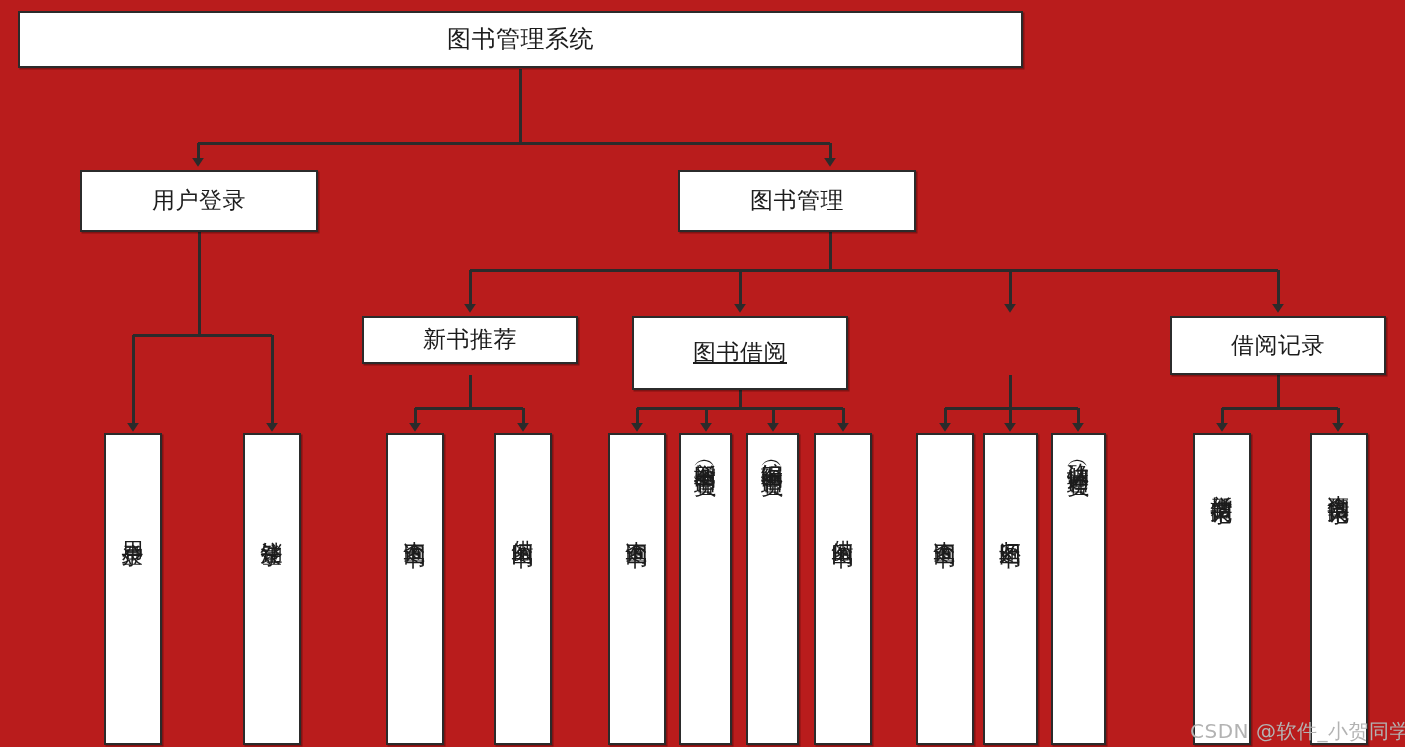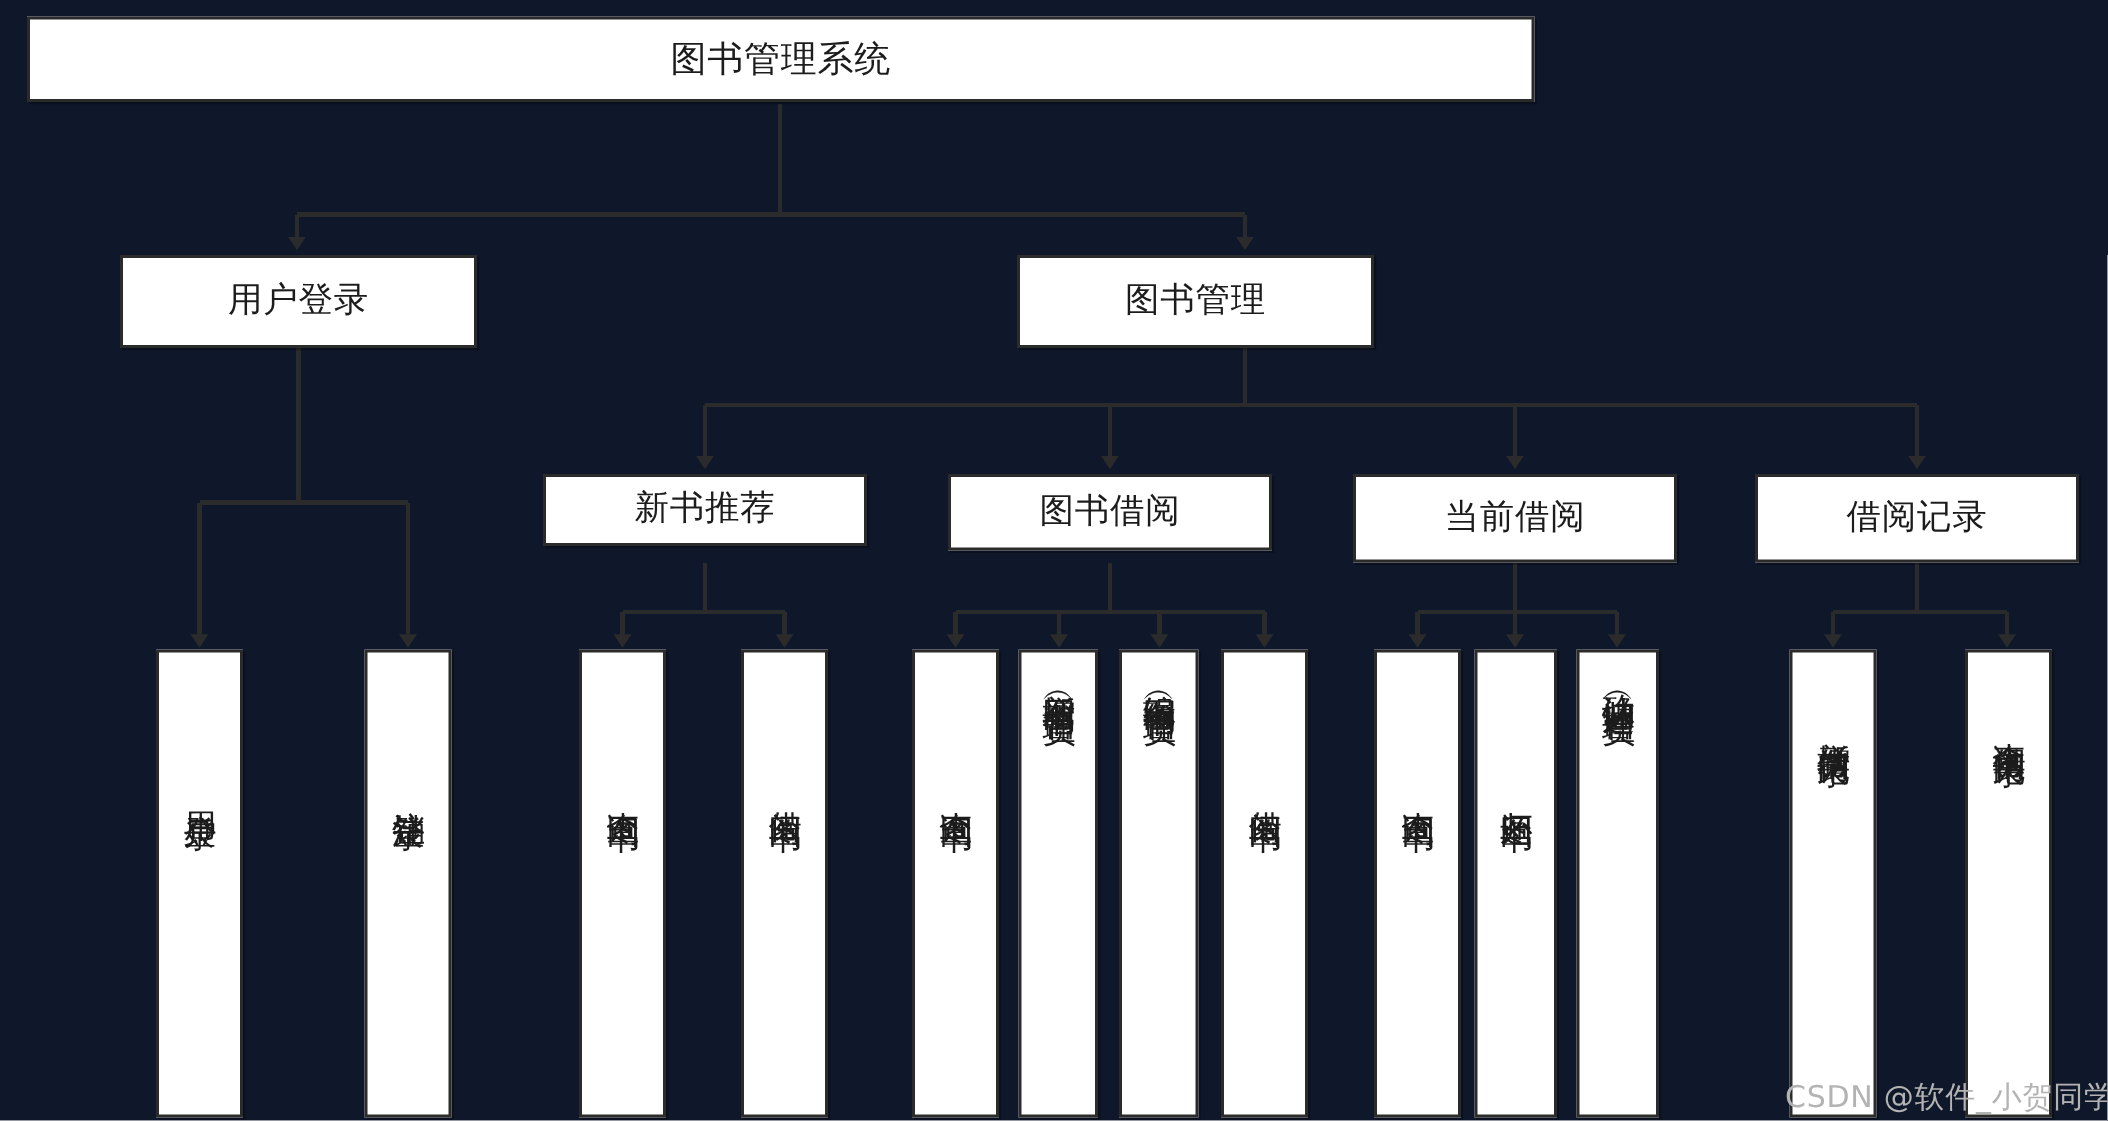--- a/index.html
+++ b/index.html
@@ -8,21 +8,21 @@
     padding: 0;
     background: #ffffff;
   }
   body {
     font-family: "DejaVu Sans", "Liberation Sans", sans-serif;
   }
   #diagram-root {
     position: relative;
     width: 1405px;
     height: 747px;
-    background: #0f172a;
+    background: #b91c1c;
     overflow: hidden;
   }
   #edge-layer {
     position: absolute;
     left: 0;
     top: 0;
     width: 1405px;
     height: 747px;
     pointer-events: none;
   }
@@ -138,25 +138,22 @@
   <div class="node horiz" style="left:80px; top:170px; width:238px; height:62px;">
     <span class="label">用户登录</span>
   </div>
   <div class="node horiz" style="left:678px; top:170px; width:238px; height:62px;">
     <span class="label">图书管理</span>
   </div>
 
   <div class="node horiz" style="left:362px; top:316px; width:216px; height:48px;">
     <span class="label">新书推荐</span>
   </div>
-  <div class="node horiz" style="left:632px; top:316px; width:216px; height:51px;">
+  <div class="node horiz" style="left:632px; top:316px; width:216px; height:74px;text-decoration:underline;">
     <span class="label">图书借阅</span>
-  </div>
-  <div class="node horiz" style="left:902px; top:316px; width:216px; height:59px;">
-    <span class="label">当前借阅</span>
   </div>
   <div class="node horiz" style="left:1170px; top:316px; width:216px; height:59px;">
     <span class="label">借阅记录</span>
   </div>
 
   <div class="node vert" style="left:104px; top:433px; width:58px; height:312px; padding-top:88px;">
     <span class="label">用户登录</span>
   </div>
   <div class="node vert" style="left:243px; top:433px; width:58px; height:312px; padding-top:88px;">
     <span class="label">注销登录</span>

